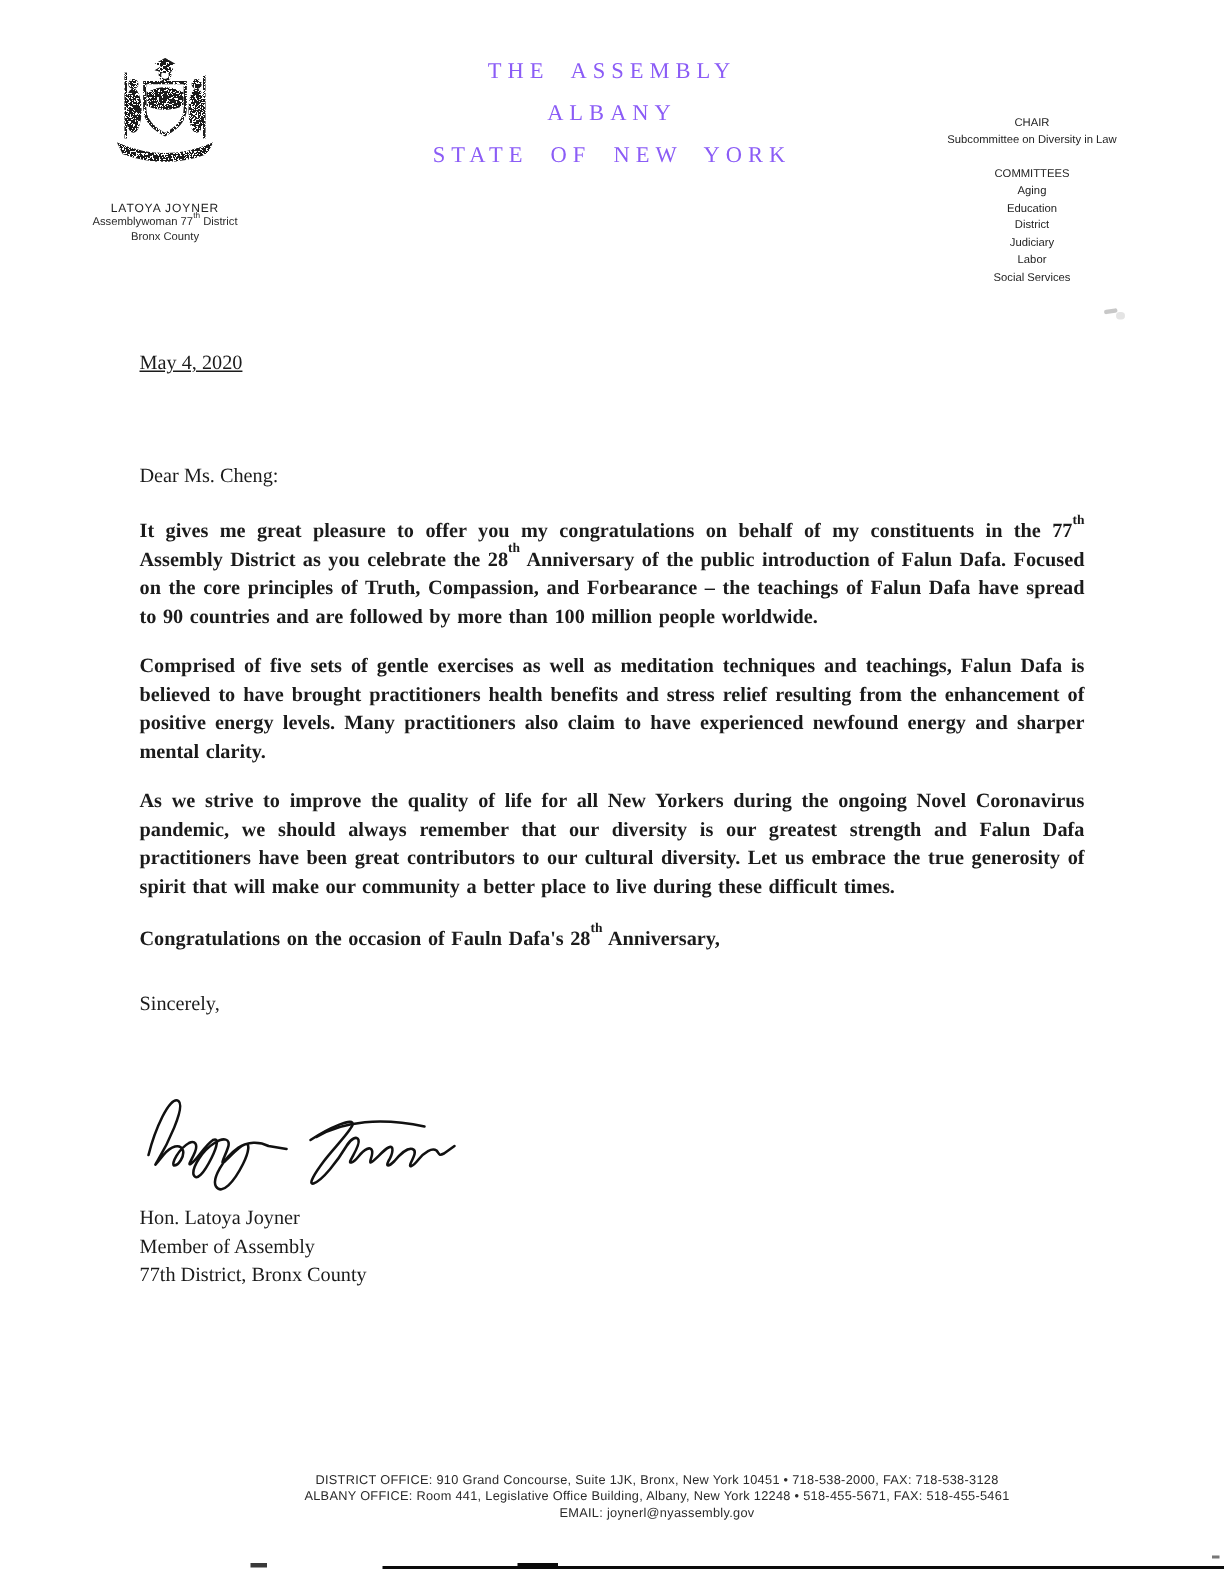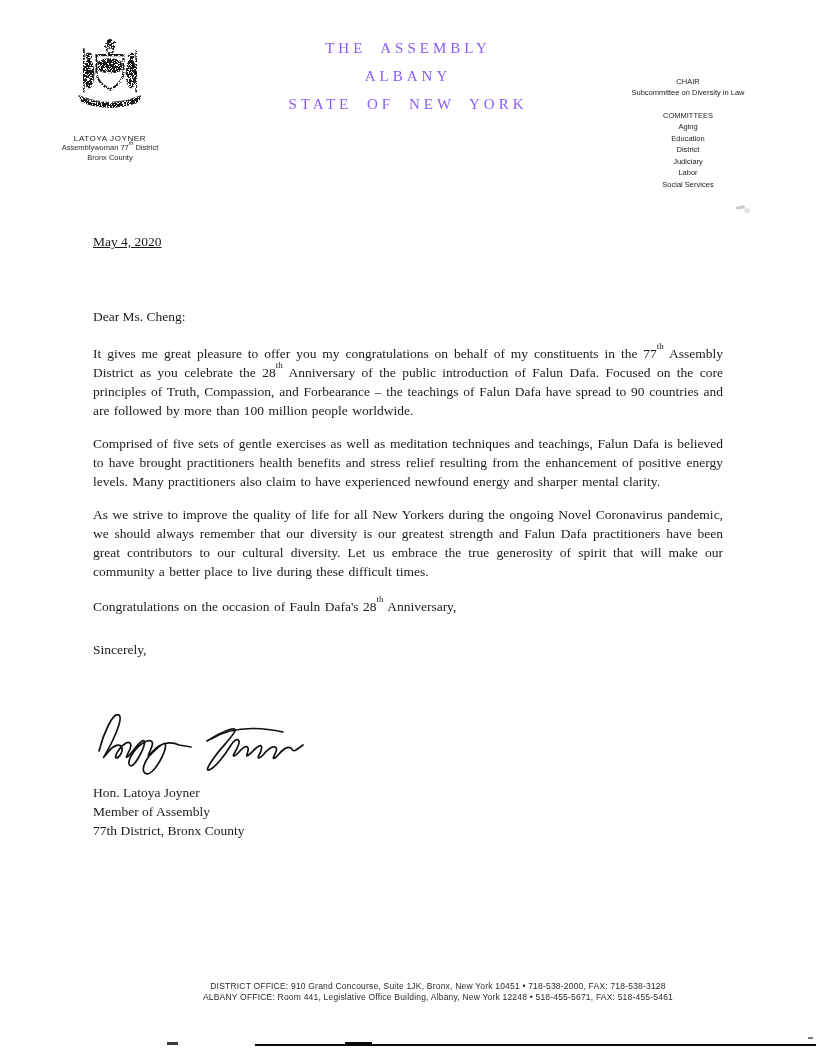--- a/index.html
+++ b/index.html
@@ -16,21 +16,21 @@
   .center-block{position:absolute;left:208px;width:400px;top:34px;text-align:center;}
   .center-line{font-size:15px;letter-spacing:4px;word-spacing:7px;color:#8b5cf6;line-height:28px;}
   .right-block{position:absolute;right:38px;top:40px;width:180px;text-align:center;
     font-family:Liberation Sans, sans-serif;font-size:7.5px;color:#222;line-height:11px;margin-top:36px;}
   .right-gap{height:12px;}
   .committee{line-height:11.5px;}
   
   .letter-body{position:absolute;left:93px;top:232px;width:630px;font-size:13.5px;line-height:19px;}
   .date-line{margin:0 0 56px 0;text-decoration:underline;}
   .salutation{margin:0 0 18px 0;}
-  .para{margin:0 0 14px 0;text-align:justify;word-spacing:1px;}
+  .para{margin:0 0 14px 0;text-align:justify;word-spacing:1px;font-weight:bold;}
   .para:last-of-type{margin-bottom:0;}
   .closing{margin:24px 0 36px 0;}
   sup.ord{font-size:9px;line-height:0;position:relative;top:-4px;}
   .sig-wrap{width:235px;height:82px;margin:0 0 6px -4px;}
   .sig-svg{width:235px;height:82px;display:block;}
   .signer div{line-height:19px;}
   
   .footer{position:absolute;left:60px;right:0;top:981px;text-align:center;
     font-family:"Liberation Sans",sans-serif;font-size:8.5px;line-height:11px;color:#2a2a2a;letter-spacing:.2px;}
   
@@ -125,20 +125,21 @@
     <div class="signer">
       <div>Hon. Latoya Joyner</div>
       <div>Member of Assembly</div>
       <div>77th District, Bronx County</div>
     </div>
   </div>
 
   <div class="footer">
     <div>DISTRICT OFFICE: 910 Grand Concourse, Suite 1JK, Bronx, New York 10451 • 718-538-2000, FAX: 718-538-3128</div>
     <div>ALBANY OFFICE: Room 441, Legislative Office Building, Albany, New York 12248 • 518-455-5671, FAX: 518-455-5461</div>
+    <div>EMAIL: joynerl@nyassembly.gov</div>
   </div>
 
   <div class="bottom-dash"></div>
   <div class="bottom-line"></div>
   <div class="bottom-line-thick"></div>
   <div class="bottom-dot"></div>
 
 </div>
 
 </body></html>

